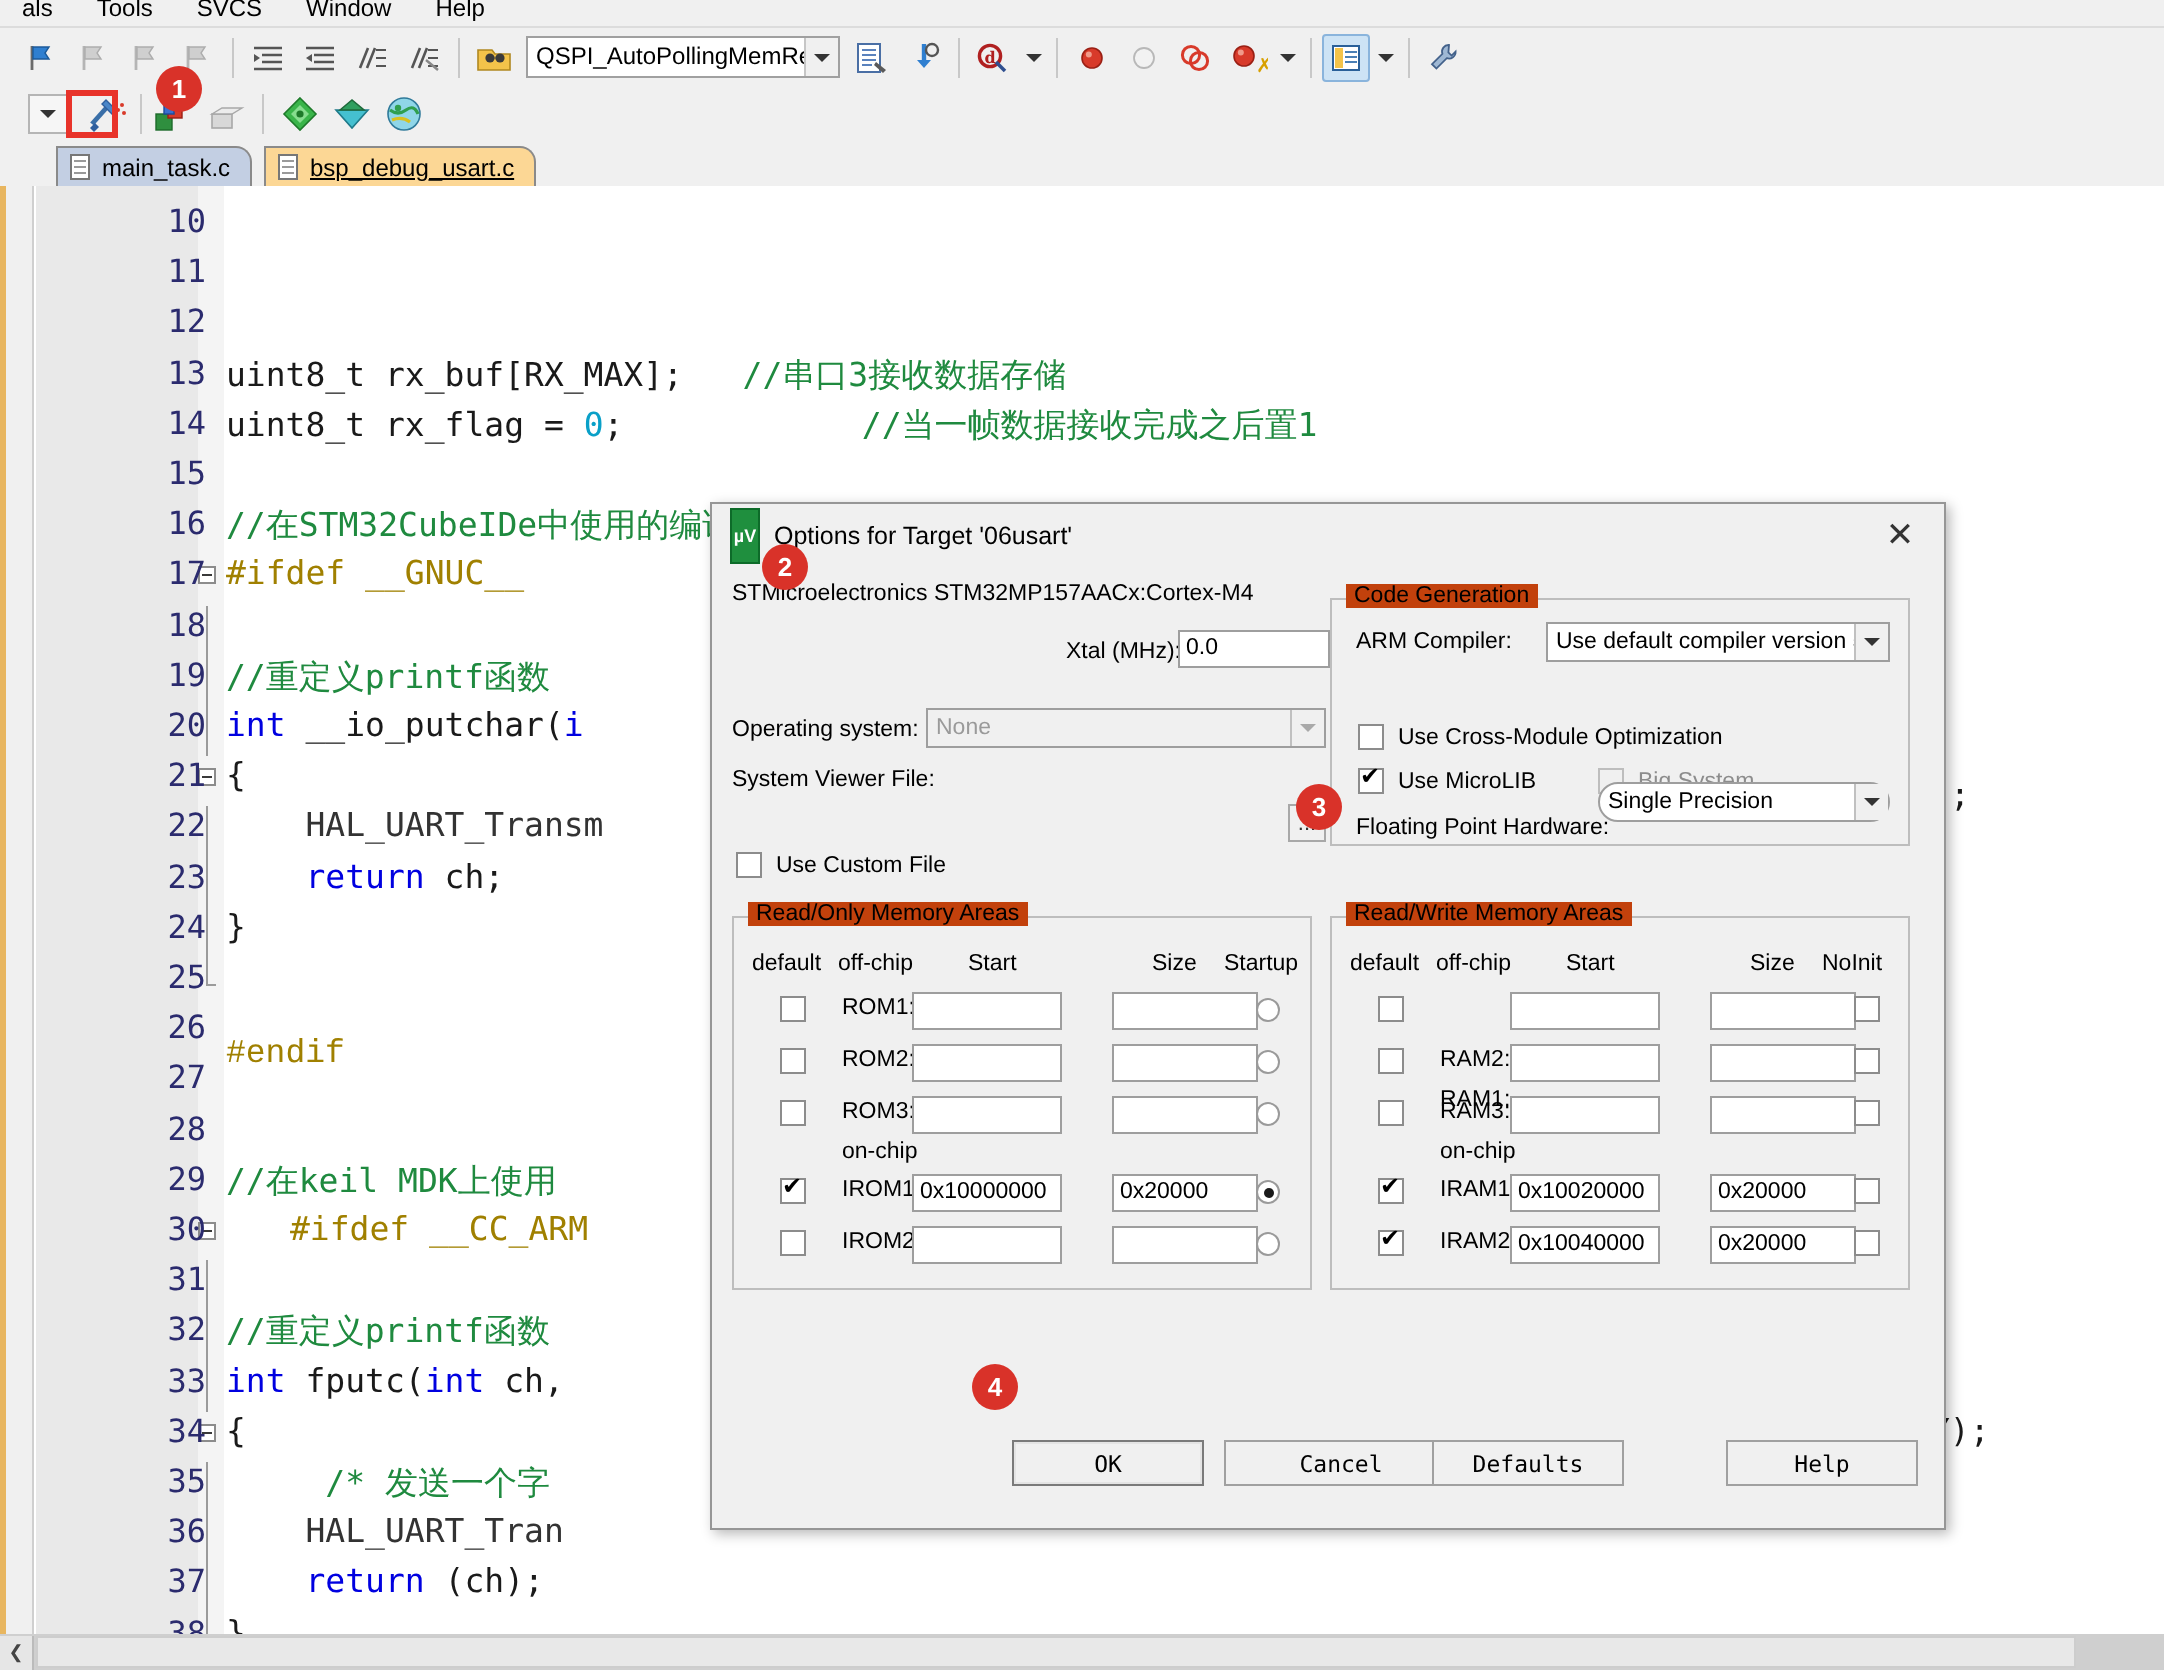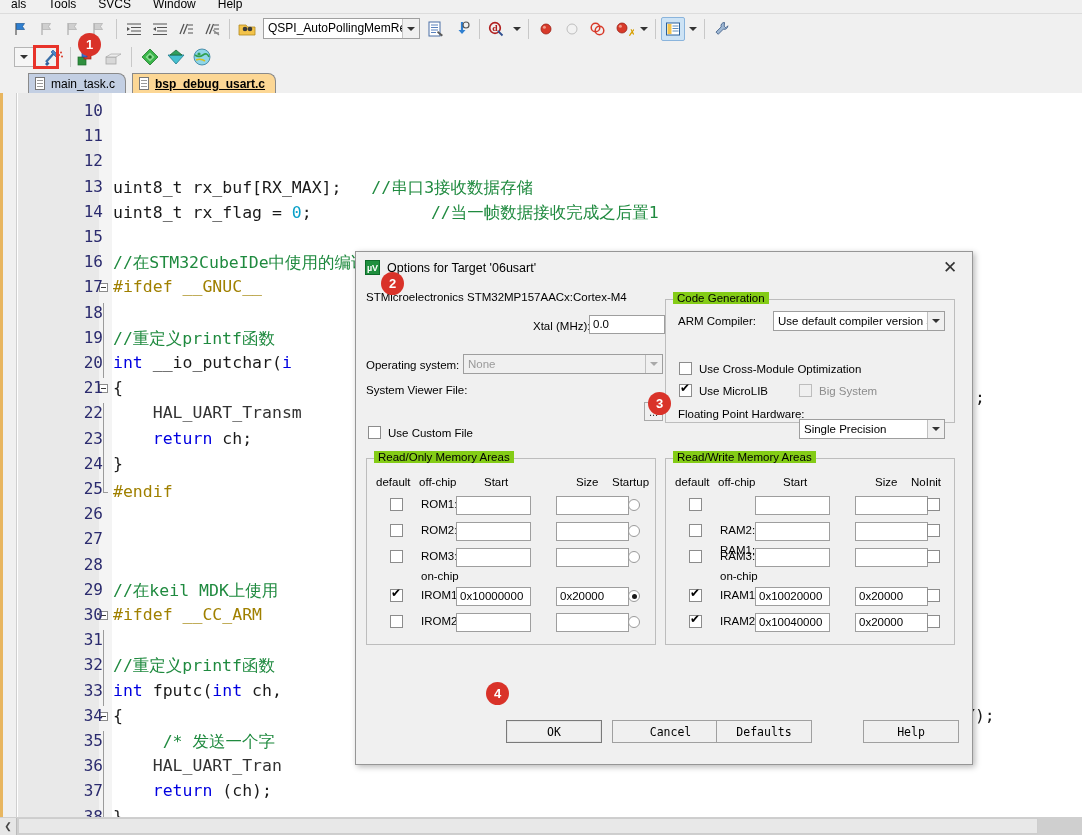--- a/index.html
+++ b/index.html
@@ -99,21 +99,21 @@
   .etab {
     position: absolute; top: 2px; height: 20px;
     display: flex; align-items: center;
     padding: 0 10px 0 6px;
     font-size: 12px;
     border: 1px solid #8a8a8a;
     border-bottom: none;
     border-radius: 0 8px 0 0;
   }
   .etab.inactive { left: 28px; background: #c3cfe3; color: #000; }
-  .etab.active   { left: 132px; background: #fcd795; color: #000; font-weight: bold; z-index: 3; }
+  .etab.active   { left: 132px; background: #fcd795; color: #000; font-weight: normal; z-index: 3; }
   .etab.active .etab-label { text-decoration: underline; }
   .doc-ico {
     width: 10px; height: 13px; margin-right: 6px;
     background: #ffffff; border: 1px solid #777;
     position: relative; flex: none;
   }
   .doc-ico::after {
     content: ""; position: absolute; left: 1px; top: 2px;
     width: 6px; height: 1px; background: #9a9a9a;
     box-shadow: 0 3px 0 #9a9a9a, 0 6px 0 #9a9a9a;
@@ -199,21 +199,21 @@
     background: #f0f0f0;
     border: 1px solid #969696;
     box-shadow: 2px 2px 6px rgba(0,0,0,0.28);
     z-index: 40;
   }
   .dlg-title {
     height: 31px; display: flex; align-items: center;
     padding-left: 9px; background: #f0f0f0;
   }
   .dlg-ico {
-    width: 15px; height: 15px; margin-right: 7px;
+    width: 15px; height: 28px; margin-right: 7px;
     background: #1f8f3e; border: 1px solid #0d6b29;
     display: flex; align-items: center; justify-content: center;
     color: #fff; font-size: 9px; font-weight: bold; font-family: "Liberation Sans", sans-serif;
     flex: none;
   }
   .dlg-title-text { font-size: 12.5px; color: #000; }
   .dlg-close {
     position: absolute; right: 0; top: 0; width: 44px; height: 30px;
     display: flex; align-items: center; justify-content: center;
     font-size: 17px; color: #333;
@@ -236,21 +236,21 @@
   .tab.sel { background: #f0f0f0; border-bottom: 1px solid #f0f0f0; }
 
   .dlg-body { position: relative; height: 452px; }
 
   .group {
     position: absolute;
     border: 1px solid #bdbdbd;
   }
   .group > legend, .group-title {
     position: absolute; top: -8px; left: 7px;
-    background: #84cc16; padding: 0 4px;
+    background: #c2410c; padding: 0 4px;
     font-size: 11.5px; color: #000;
   }
 
   .lbl { position: absolute; font-size: 11.5px; color: #000; white-space: nowrap; }
   .lbl.dim { color: #8c8c8c; }
 
   .tf {
     position: absolute; background: #fff;
     border: 1px solid #9e9e9e;
     font-size: 11.5px; color: #000;
@@ -587,23 +587,23 @@
         <div class="cl" style="top: 83.6px;"><span class="k-dark">uint8_t rx_buf[RX_MAX];</span><span class="k-com">   //串口3接收数据存储</span></div>
         <div class="cl" style="top: 108.8px;"><span class="k-dark">uint8_t rx_flag = </span><span class="k-num">0</span><span class="k-dark">;</span><span class="k-com">            //当一帧数据接收完成之后置1</span></div>
         <div class="cl" style="top: 159.2px;"><span class="k-com">//在STM32CubeIDe中使用的编译器的宏</span></div>
         <div class="cl" style="top: 184.4px;"><span class="k-pre">#ifdef __GNUC__</span></div>
         <div class="cl" style="top: 234.8px;"><span class="k-com">//重定义printf函数</span></div>
         <div class="cl" style="top: 260px;"><span class="k-kw">int</span><span class="k-dark"> __io_putchar(</span><span class="k-kw">i</span></div>
         <div class="cl" style="top: 285.2px;"><span class="k-dark">{</span></div>
         <div class="cl" style="top: 310.4px;"><span class="k-plain">    HAL_UART_Transm</span></div>
         <div class="cl" style="top: 335.6px;"><span class="k-dark">    </span><span class="k-kw">return</span><span class="k-dark"> ch;</span></div>
         <div class="cl" style="top: 360.8px;"><span class="k-dark">}</span></div>
-        <div class="cl" style="top: 389px;"><span class="k-pre">#endif</span></div>
+        <div class="cl" style="top: 424px; font-family: Liberation Mono, monospace;"><span class="k-pre">#endif</span></div>
         <div class="cl" style="top: 486.8px;"><span class="k-com">//在keil MDK上使用</span></div>
-        <div class="cl" style="top: 512px;"><span class="k-pre">#ifdef __CC_ARM</span></div>
+        <div class="cl" style="top: 512px; margin-left: 32px;"><span class="k-pre">#ifdef __CC_ARM</span></div>
         <div class="cl" style="top: 562.4px;"><span class="k-com">//重定义printf函数</span></div>
         <div class="cl" style="top: 587.6px;"><span class="k-kw">int</span><span class="k-dark"> fputc(</span><span class="k-kw">int</span><span class="k-dark"> ch,</span></div>
         <div class="cl" style="top: 612.8px;"><span class="k-dark">{</span></div>
         <div class="cl" style="top: 638px;"><span class="k-com">     /* 发送一个字</span></div>
         <div class="cl" style="top: 663.2px;"><span class="k-plain">    HAL_UART_Tran</span></div>
         <div class="cl" style="top: 688.4px;"><span class="k-dark">    </span><span class="k-kw">return</span><span class="k-dark"> (ch);</span></div>
         <div class="cl" style="top: 713.6px;"><span class="k-dark">}</span></div>
         <div class="cl k-dark" style="position: absolute; left: 862px; top: 295px;">;</div>
         <div class="cl k-dark" style="position: absolute; left: 852px; top: 613px;">Y);</div>
       </div>
@@ -688,21 +688,21 @@
       <div class="cb" style="left:323px; top:79px;"></div>
       <div class="lbl" style="left:343px; top:80px;">Use Cross-Module Optimization</div>
 
       <div class="cb checked" style="left:323px; top:101px;"></div>
       <div class="lbl" style="left:343px; top:102px;">Use MicroLIB</div>
 
       <div class="cb dis" style="left:443px; top:101px;"></div>
       <div class="lbl dim" style="left:463px; top:102px;">Big System</div>
 
       <div class="lbl" style="left:322px; top:125px;">Floating Point Hardware:</div>
-      <div class="combo" style="left:443px; top:136px; width:146px; height:20px;">
+      <div class="combo" style="left:443px; top:108px; width:146px; height:20px;border-radius:10px;">
         <span class="combo-txt">Single Precision</span>
         <span class="combo-btn">
             <span class="arrow-dn"></span>
           </span>
       </div>
 
       <div class="group" style="left:10px; top:175px; width:290px; height:187px;">
         <span class="group-title">Read/Only Memory Areas</span>
       </div>
       <div id="ro-table">

